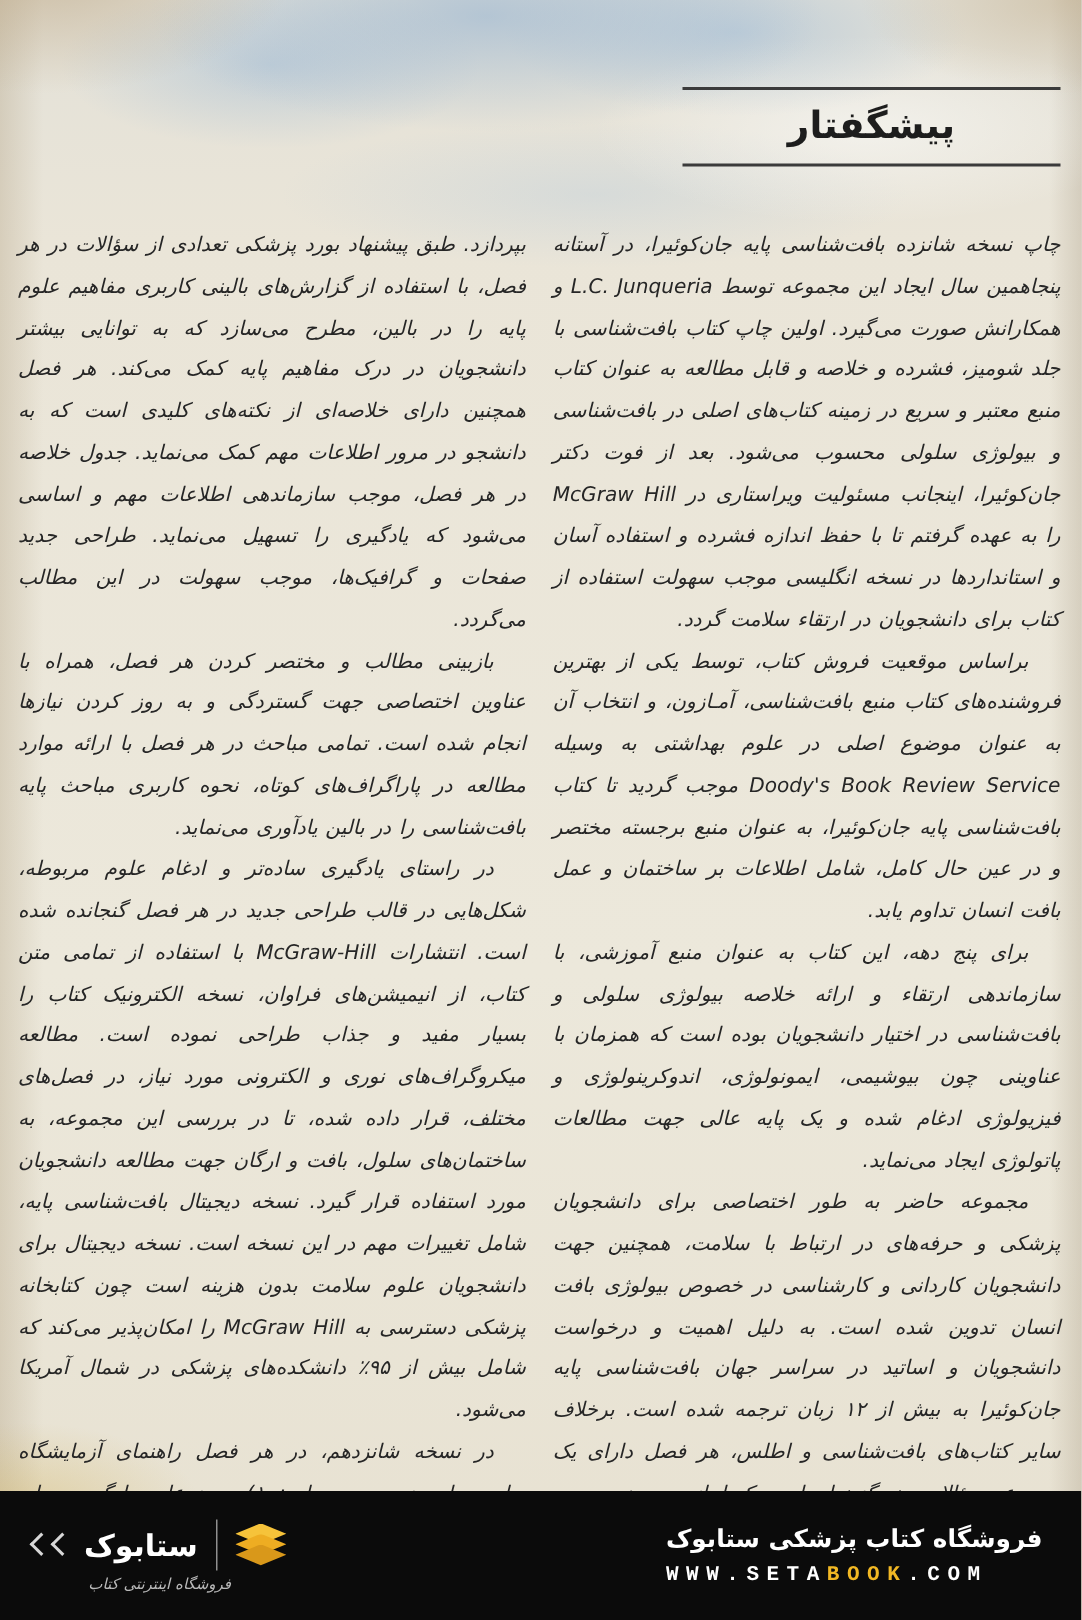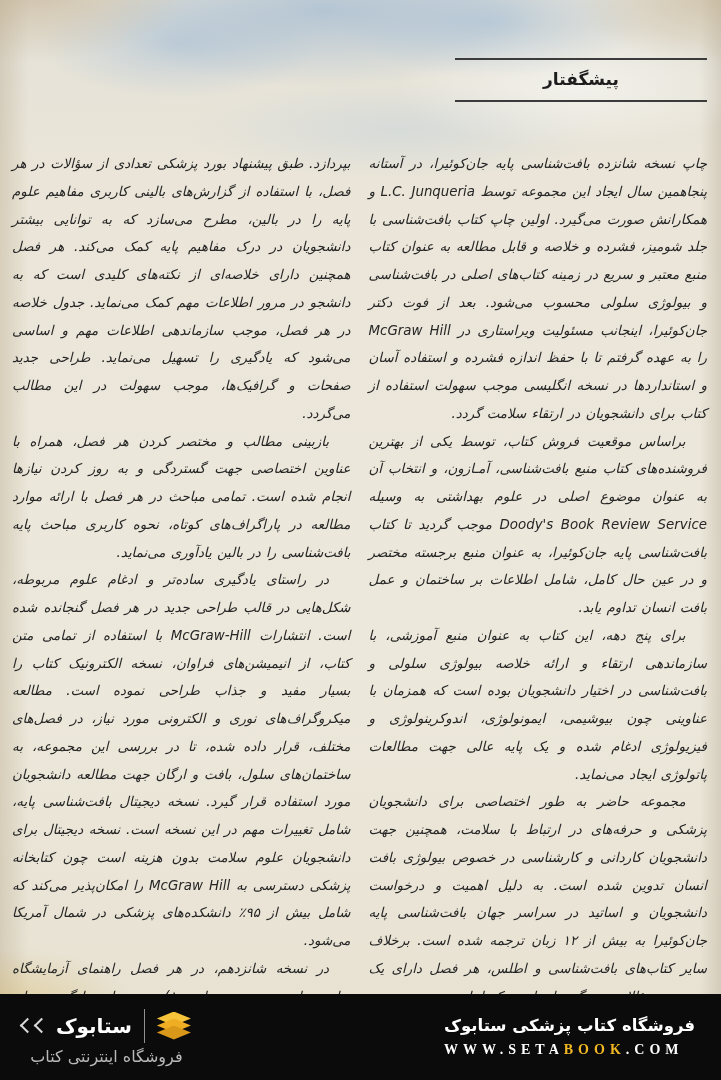--- a/index.html
+++ b/index.html
@@ -25,21 +25,21 @@
   }
 
   
   .preface-header {
     position: absolute; top: 58px; right: 14px; width: 252px;
     text-align: center;
   }
   .rule { height: 2px; background: #3b3b3b; }
   .title {
     margin: 0; padding: 9px 0 11px;
-    font-size: 17px; font-weight: bold; color: #1d1d1d;
+    font-size: 25px; font-weight: bold; color: #1d1d1d;
     direction: rtl;
   }
 
   
   .columns {
     position: absolute; top: 150px; right: 14px; left: 12px;
     display: flex; direction: rtl; gap: 18px;
   }
   .col { flex: 1 1 0; font-style: italic; }
   .para {
@@ -59,21 +59,21 @@
     box-sizing: border-box; padding: 0 26px 0 22px;
     direction: ltr;
   }
   .footer-right { text-align: left; }
   .store-name {
     direction: rtl;
     color: #ffffff; font-weight: bold; font-size: 16.5px;
     margin-bottom: 7px;
   }
   .store-url {
-    font-family: Liberation Serif, serif;
+    font-family: Liberation Mono, monospace;
     font-weight: bold; font-size: 14px; letter-spacing: 5px;
     color: #ffffff; white-space: nowrap;
   }
   .u-yellow { color: #f2b824; }
 
   .logo { display: flex; flex-direction: column; align-items: center; }
   .logo-row { display: flex; align-items: center; }
   .chevrons { display: flex; gap: 3px; margin-right: 9px; }
   .chev {
     display: inline-block; width: 9px; height: 9px;
@@ -89,21 +89,21 @@
   }
   .stack { display: flex; flex-direction: column; align-items: center; }
   .layer {
     width: 34px; height: 14px;
     clip-path: polygon(50% 0, 100% 50%, 50% 100%, 0 50%);
   }
   .layer.l1 { background: #f6c33a; }
   .layer.l2 { background: #eead22; margin-top: -7px; }
   .layer.l3 { background: #d9981a; margin-top: -7px; }
   .tagline {
-    color: #b9b9b9; font-size: 16px; margin-top: 4px; direction: rtl;
+    color: #b9b9b9; font-size: 10px; margin-top: 4px; direction: rtl; font-style: italic;
   }
 </style>
 </head>
 <body>
 
 <div class="page">
 
   <header class="preface-header">
     <div class="rule"></div>
     <h1 class="title">پیشگفتار</h1>

